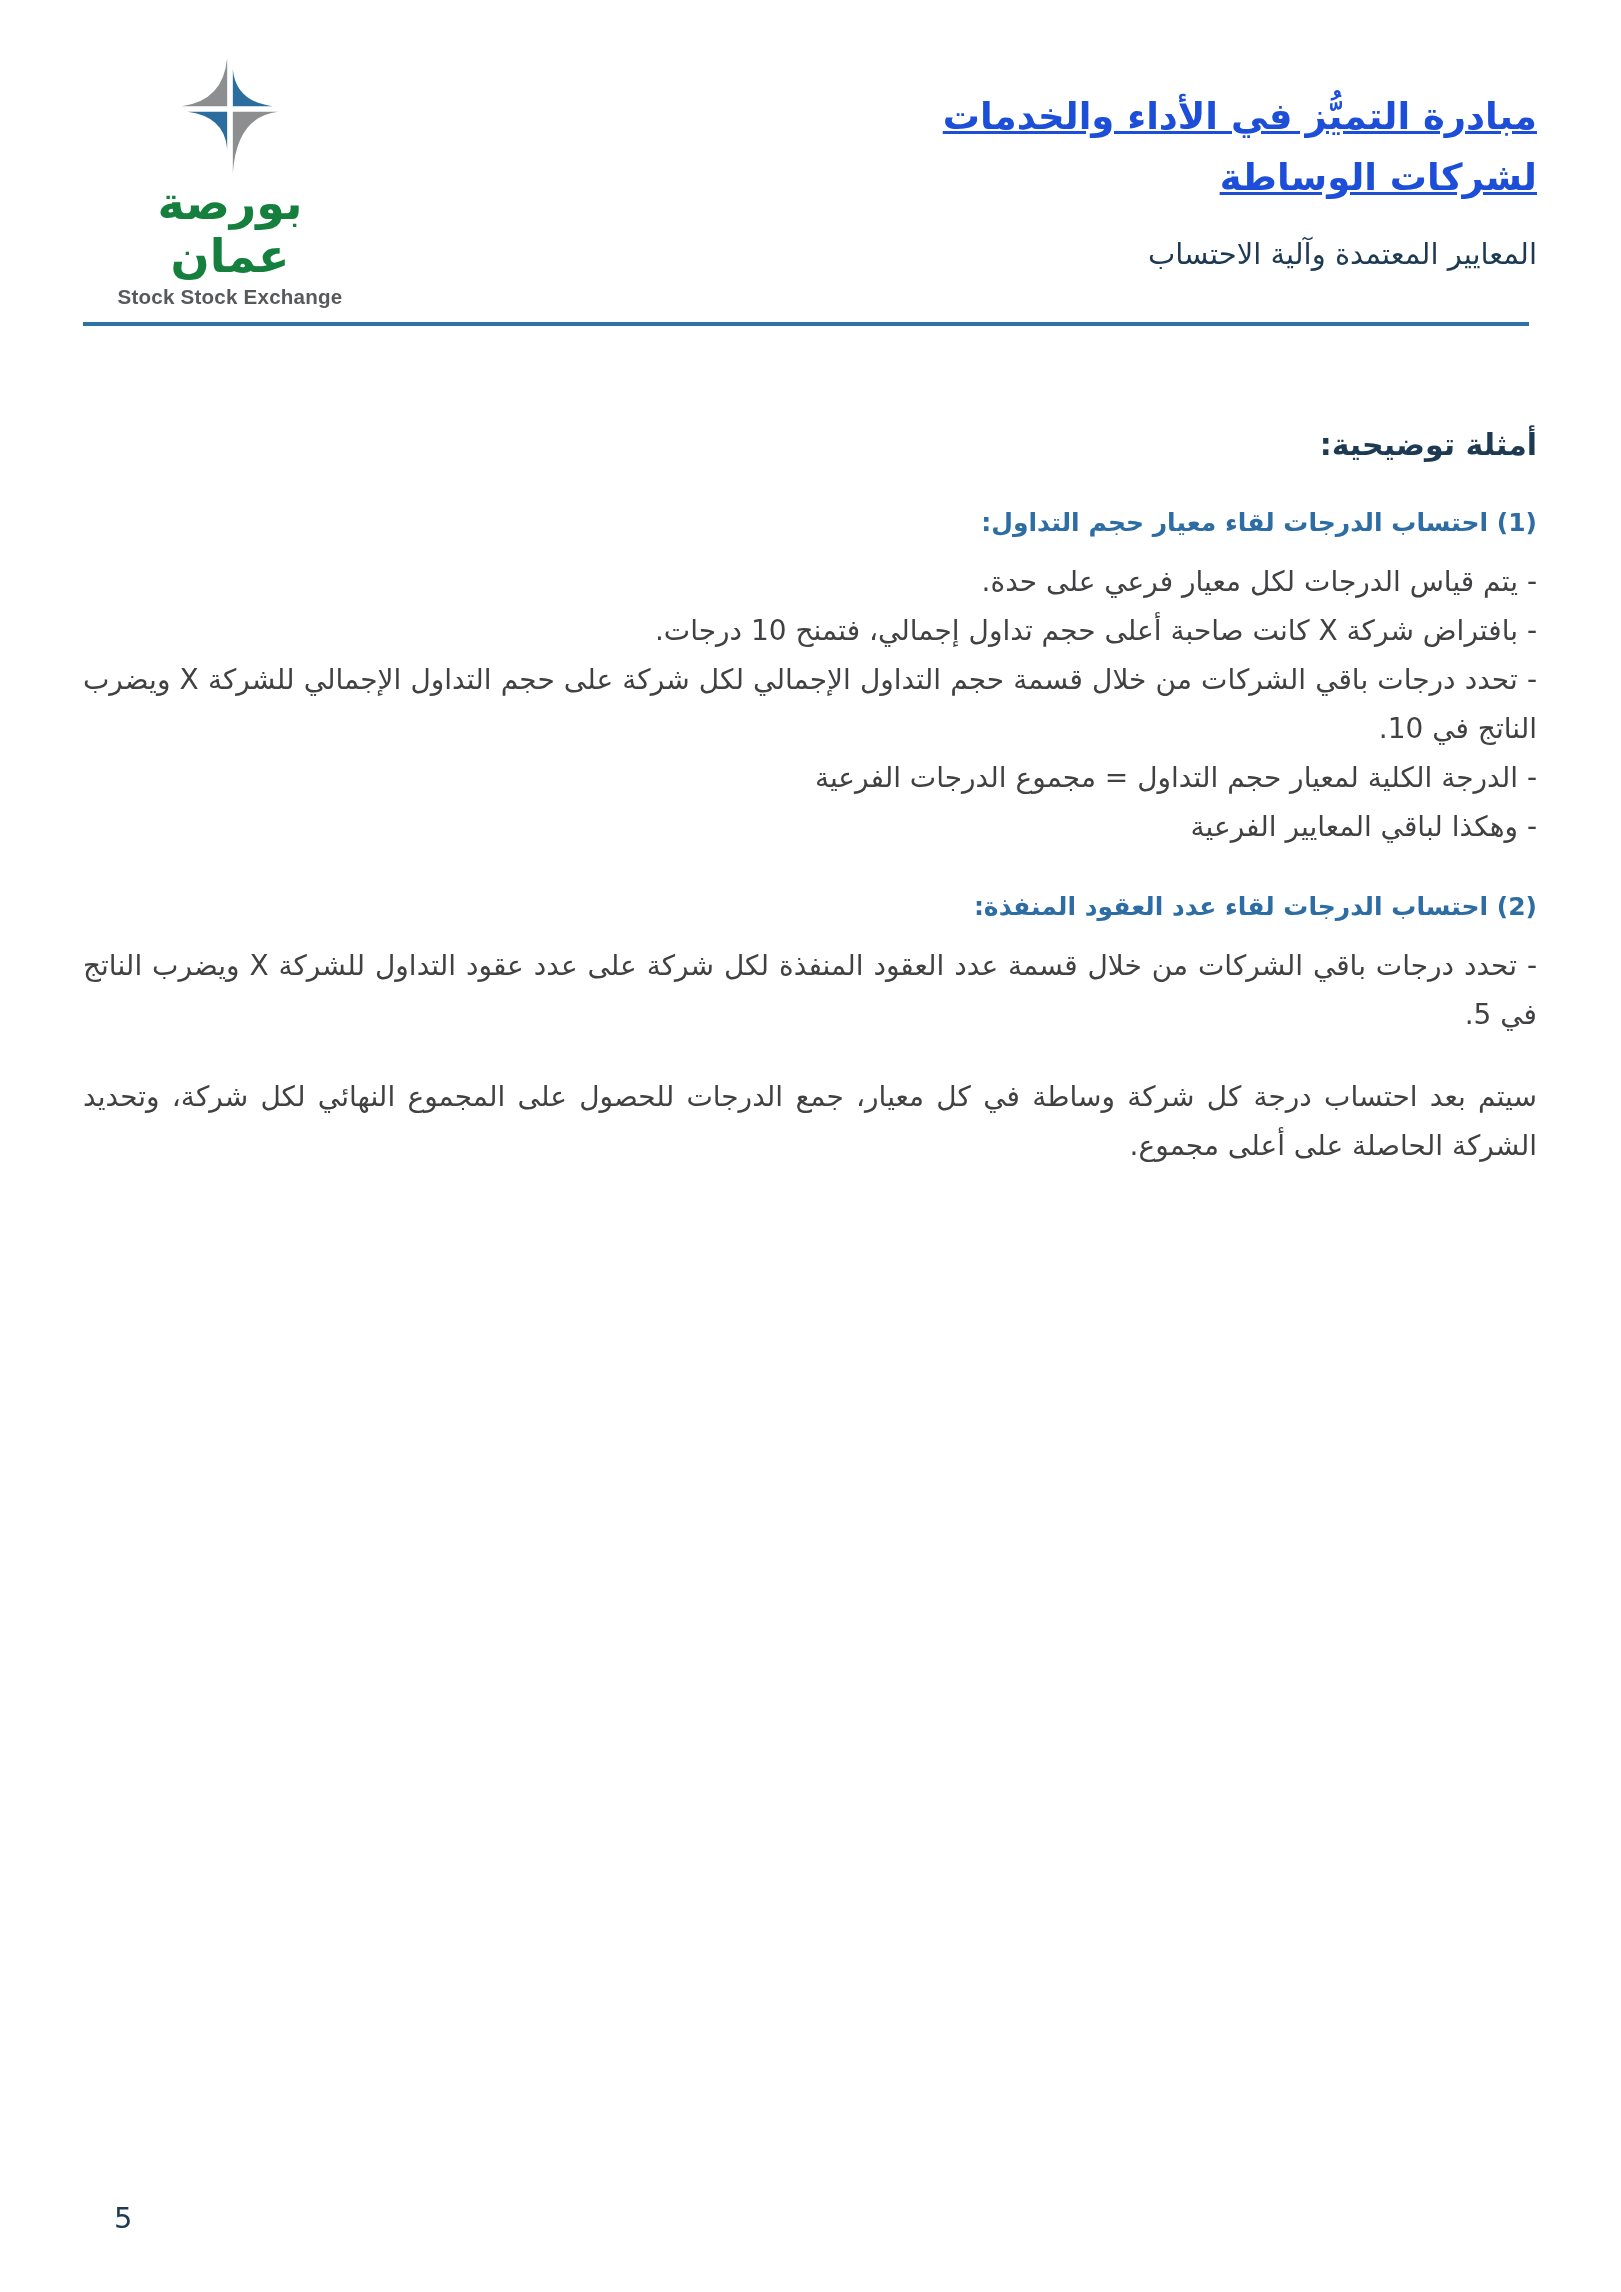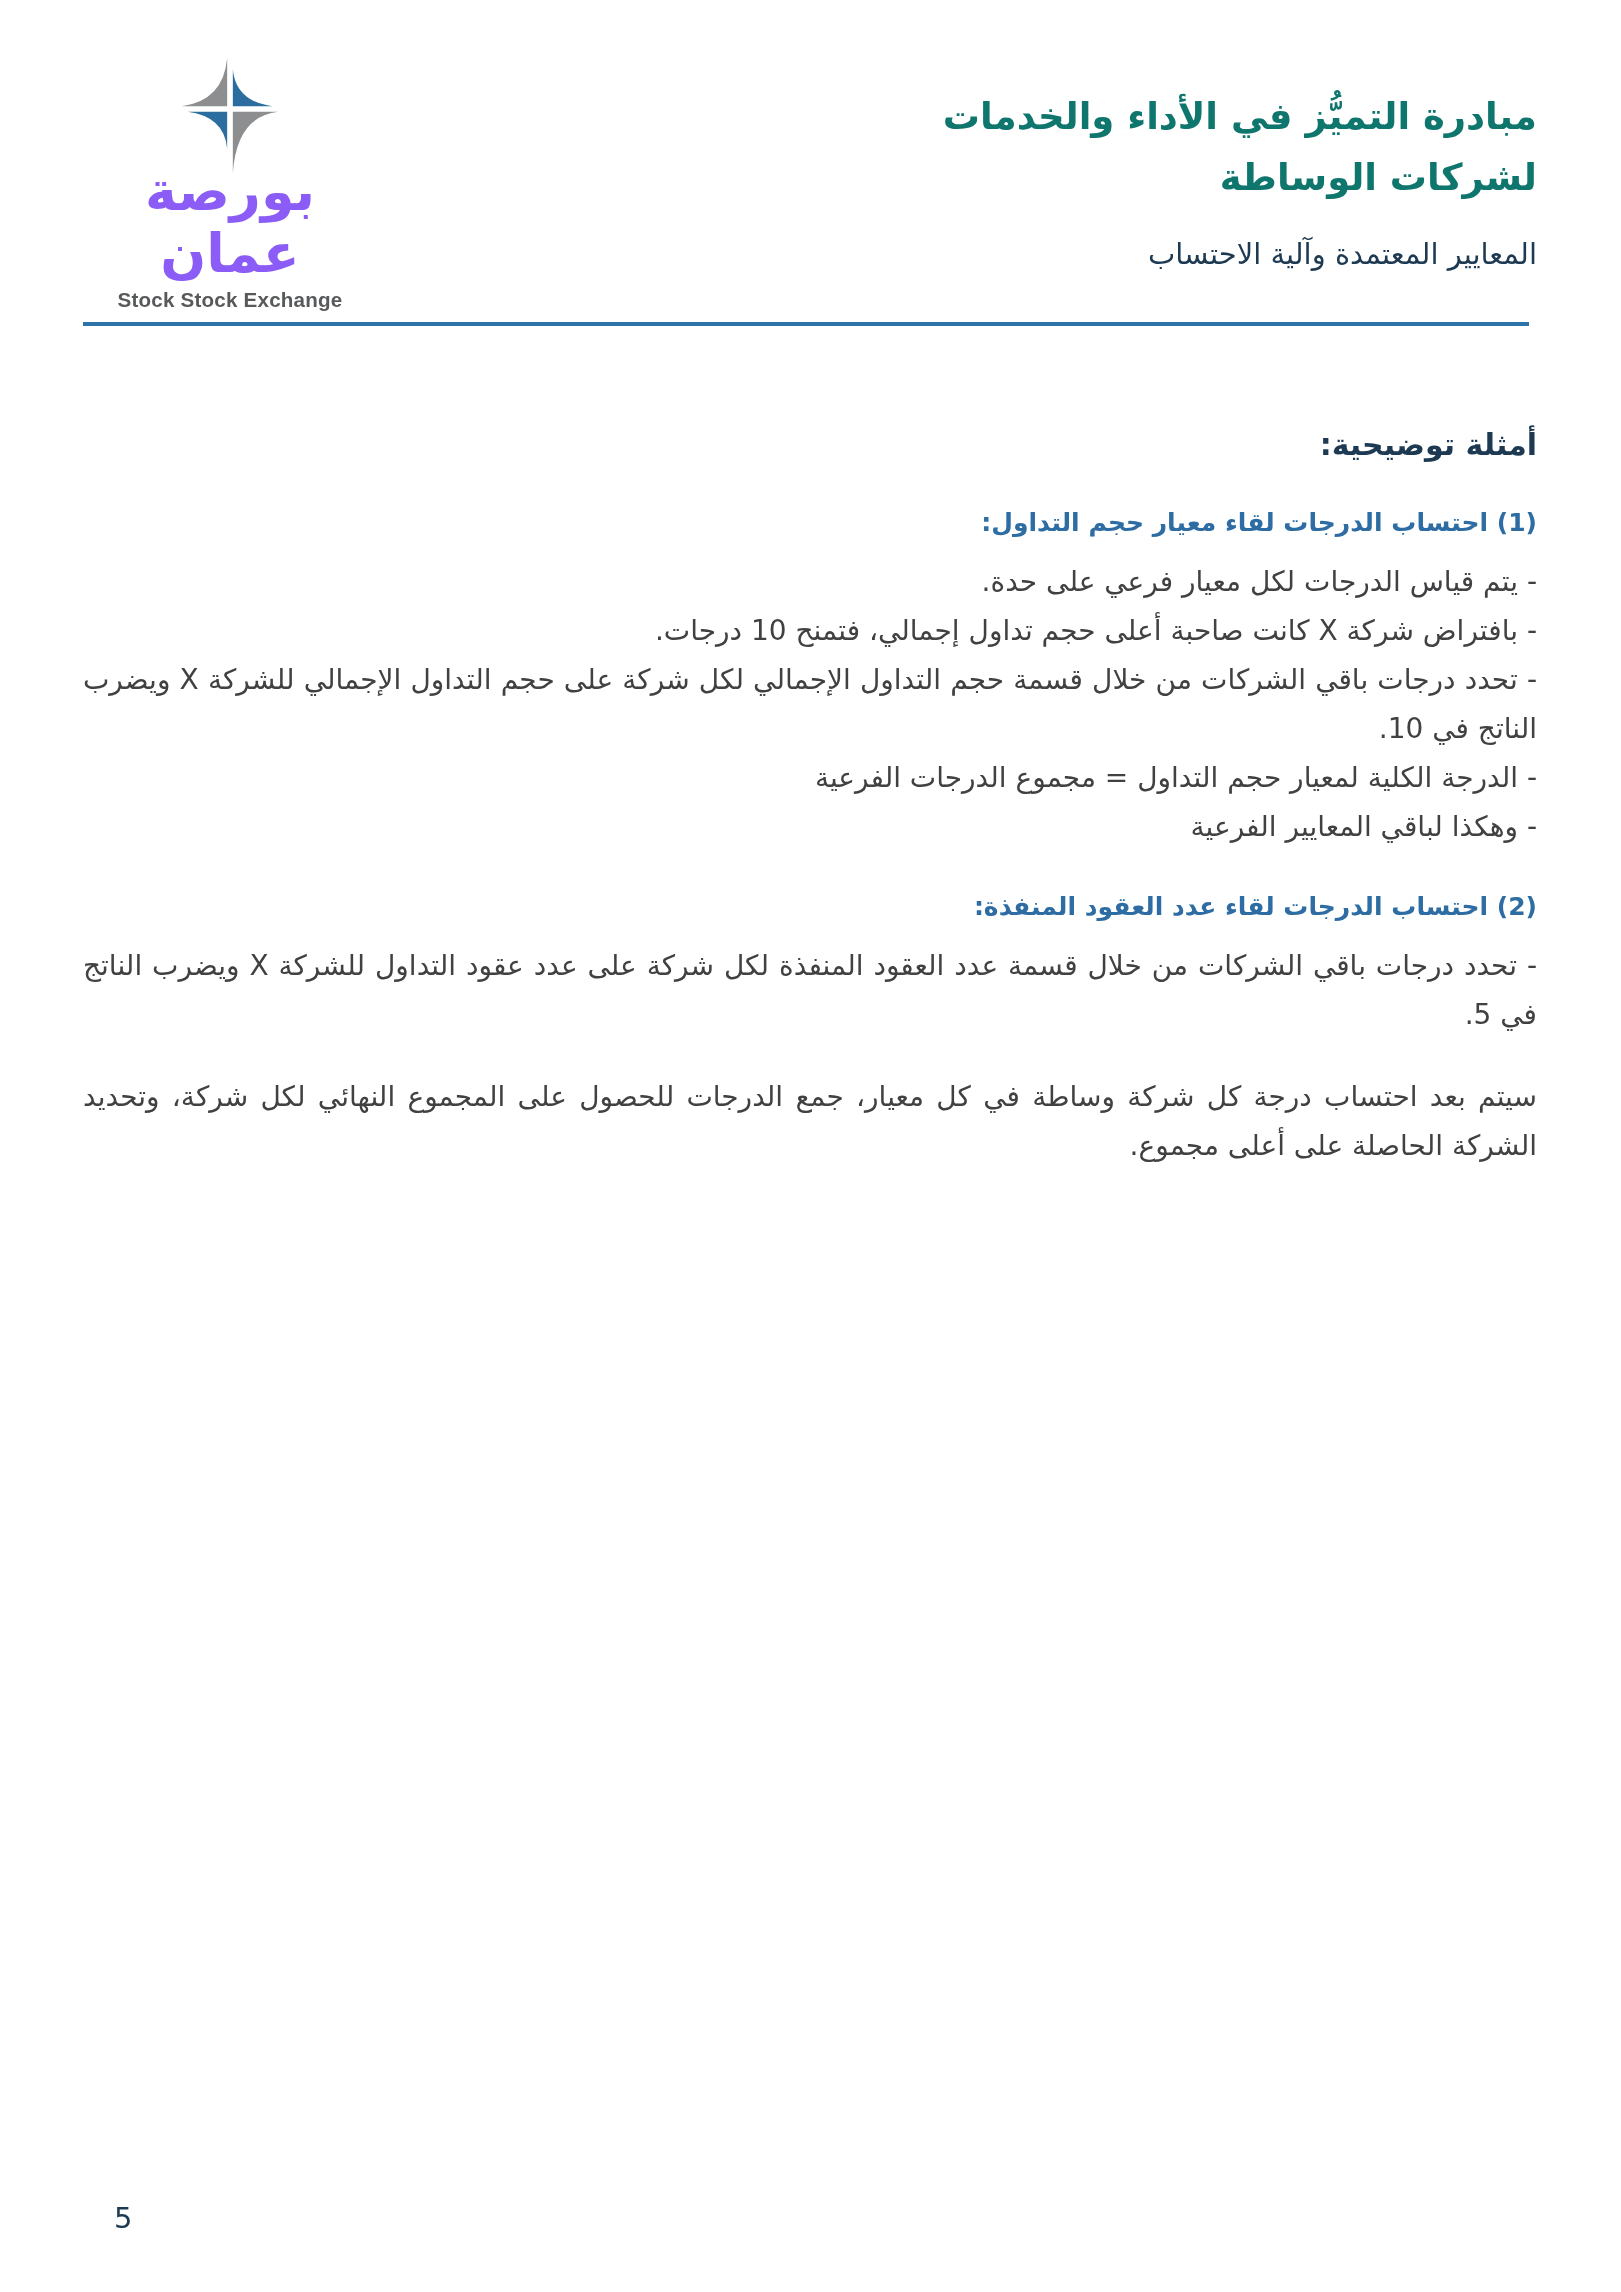--- a/index.html
+++ b/index.html
@@ -20,25 +20,26 @@
     top: 57px;
     width: 240px;
     text-align: center;
   }
   .logo svg {
     display: block;
     margin: 0 auto -15.7px auto;
   }
   .logo-ar {
     direction: rtl;
-    font-size: 54px;
+    font-size: 46px;
     font-weight: bold;
-    color: #8b5cf6;
+    color: #15803d;
     line-height: 1.15;
     letter-spacing: 0;
+    margin-top: 16px;
   }
   .logo-en {
     font-family: "Liberation Sans", "DejaVu Sans", sans-serif;
     font-size: 20.6px;
     font-weight: bold;
     color: #58595b;
     letter-spacing: 0.2px;
     margin-top: 2px;
     white-space: nowrap;
   }
@@ -47,22 +48,23 @@
     position: absolute;
     top: 86px;
     right: 84px;
     width: 882px;
     direction: rtl;
     text-align: right;
   }
   .title-line {
     font-size: 37px;
     font-weight: bold;
-    color: #0f766e;
+    color: #1d4ed8;
     line-height: 61px;
+    text-decoration: underline;
   }
   .subtitle {
     font-size: 29px;
     font-weight: normal;
     color: #1d3a52;
     margin-top: 25.5px;
     line-height: 41px;
     text-align: right;
   }
 

